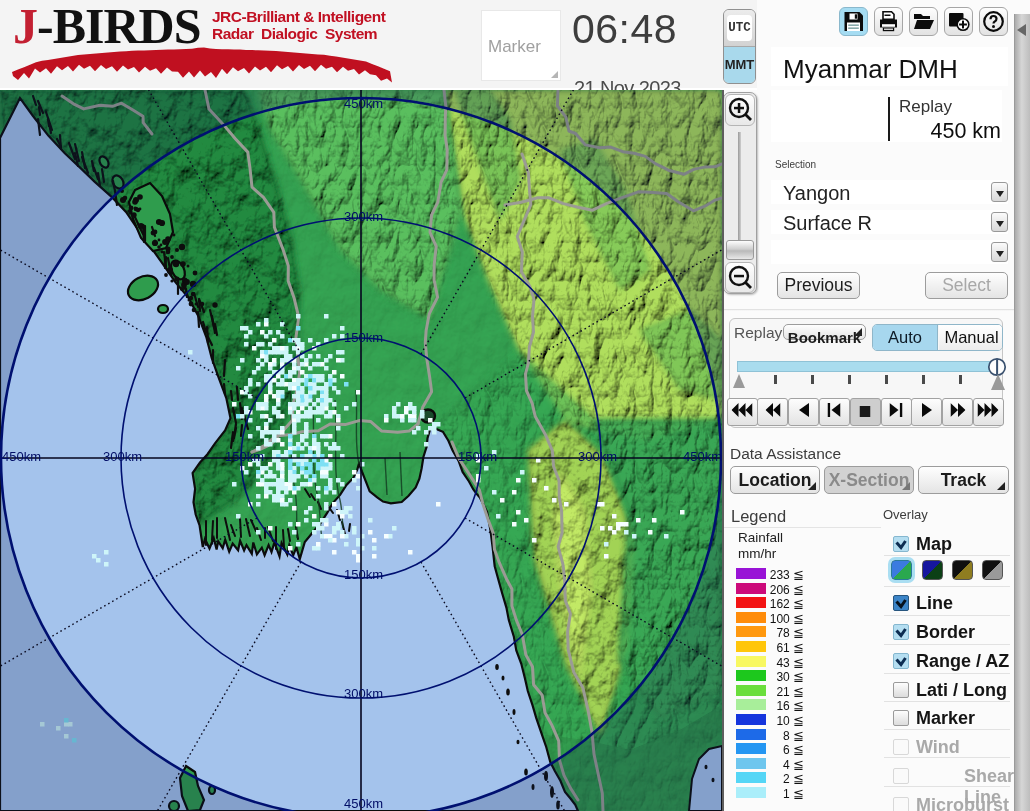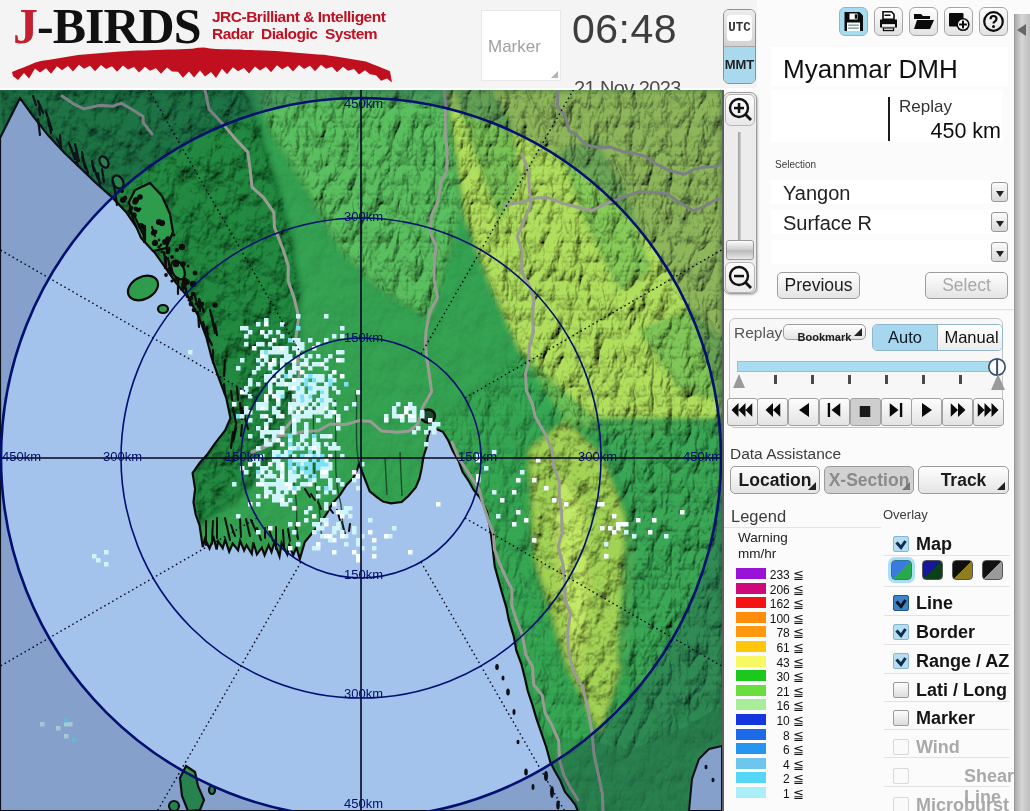--- a/index.html
+++ b/index.html
@@ -1011,21 +1011,21 @@
 <div class="ddbtn abs" style="left:991px;top:212px"></div>
 <div class="pbox abs" style="left:771px;top:240px;width:237px;height:24px"></div>
 <div class="ddbtn abs" style="left:991px;top:242px"></div>
 
 <div class="btn abs" style="left:777px;top:272px;width:83px;height:27px;font-size:17.5px;line-height:25px">Previous</div>
 <div class="btn dis abs" style="left:925px;top:272px;width:83px;height:27px;font-size:17.5px;line-height:25px">Select</div>
 <div class="abs" style="left:724px;top:309px;width:290px;height:2px;background:linear-gradient(#d8d8d8,#fff)"></div>
 
 <div id="replaybox" class="abs"></div>
 <div class="abs" style="left:734px;top:324px;font-size:15.5px;color:#555">Replay</div>
-<div class="btn abs" style="left:783px;top:324px;width:83px;height:16px;font-size:11px;font-weight:bold;line-height:25px">Bookmark<div class="corner"></div></div>
+<div class="btn abs" style="left:783px;top:324px;width:83px;height:16px;font-size:15px;font-weight:bold;line-height:25px">Bookmark<div class="corner"></div></div>
 <div class="abs" style="left:872px;top:324px;width:131px;height:27px;border:1px solid #8fb6c9;border-radius:5px;overflow:hidden">
   <div style="position:absolute;left:0;top:0;width:65px;height:100%;background:#a7d7ee;border-right:1px solid #8fb6c9;text-align:center;font-size:16.5px;color:#0d1a26;line-height:25px">Auto</div>
   <div style="position:absolute;left:66px;top:0;width:65px;height:100%;background:linear-gradient(#fff,#ececec);text-align:center;font-size:16.5px;color:#111;line-height:25px">Manual</div>
 </div>
 
 <div class="abs" style="left:737px;top:361px;width:259px;height:11px;background:#a9dcee;border:1px solid #8fc2d6"></div>
 <svg class="abs" style="left:985px;top:355px" width="24" height="24" viewBox="0 0 24 24">
   <circle cx="12" cy="12" r="8.2" fill="#fdfdfd" stroke="#39506e" stroke-width="1.7"></circle>
   <rect x="11.1" y="4.2" width="2" height="15.6" fill="#39506e"></rect>
     </svg>
@@ -1085,21 +1085,21 @@
         </svg></span>
     </div>
 
 <div class="abs lbl" style="left:730px;top:445px;font-size:15.5px">Data Assistance</div>
 <div class="btn abs" style="left:730px;top:466px;width:90px;height:28px;font-size:17.5px;font-weight:bold;line-height:26px">Location<div class="corner"></div></div>
 <div class="btn pressed abs" style="left:824px;top:466px;width:90px;height:28px;font-size:17.5px;font-weight:bold;line-height:26px">X-Section<div class="corner dim"></div></div>
 <div class="btn abs" style="left:918px;top:466px;width:91px;height:28px;font-size:17.5px;font-weight:bold;line-height:26px">Track<div class="corner"></div></div>
 <div class="abs lbl" style="left:731px;top:507px;font-size:16.5px">Legend</div>
 <div class="abs lbl" style="left:883px;top:507px;font-size:13px">Overlay</div>
 <div class="abs" style="left:724px;top:527px;width:157px;height:1px;background:#e4e4e4"></div>
-<div class="abs" style="left:738px;top:530px;font-size:13.5px;color:#222">Warning</div>
+<div class="abs" style="left:738px;top:530px;font-size:13.5px;color:#222">Rainfall</div>
 <div class="abs" style="left:738px;top:546px;font-size:13.5px;color:#222">mm/hr</div>
 
 <div class="sw abs" style="top:568.0px;background:#9913d6"></div>
 <div class="swlbl abs" style="top:567.0px">233 <span style="font-size:13px">≦</span></div>
 <div class="sw abs" style="top:582.6px;background:#cc0a7a"></div>
 <div class="swlbl abs" style="top:581.6px">206 <span style="font-size:13px">≦</span></div>
 <div class="sw abs" style="top:597.2px;background:#f31313"></div>
 <div class="swlbl abs" style="top:596.2px">162 <span style="font-size:13px">≦</span></div>
 <div class="sw abs" style="top:611.8px;background:#ff8c0a"></div>
 <div class="swlbl abs" style="top:610.8px">100 <span style="font-size:13px">≦</span></div>

